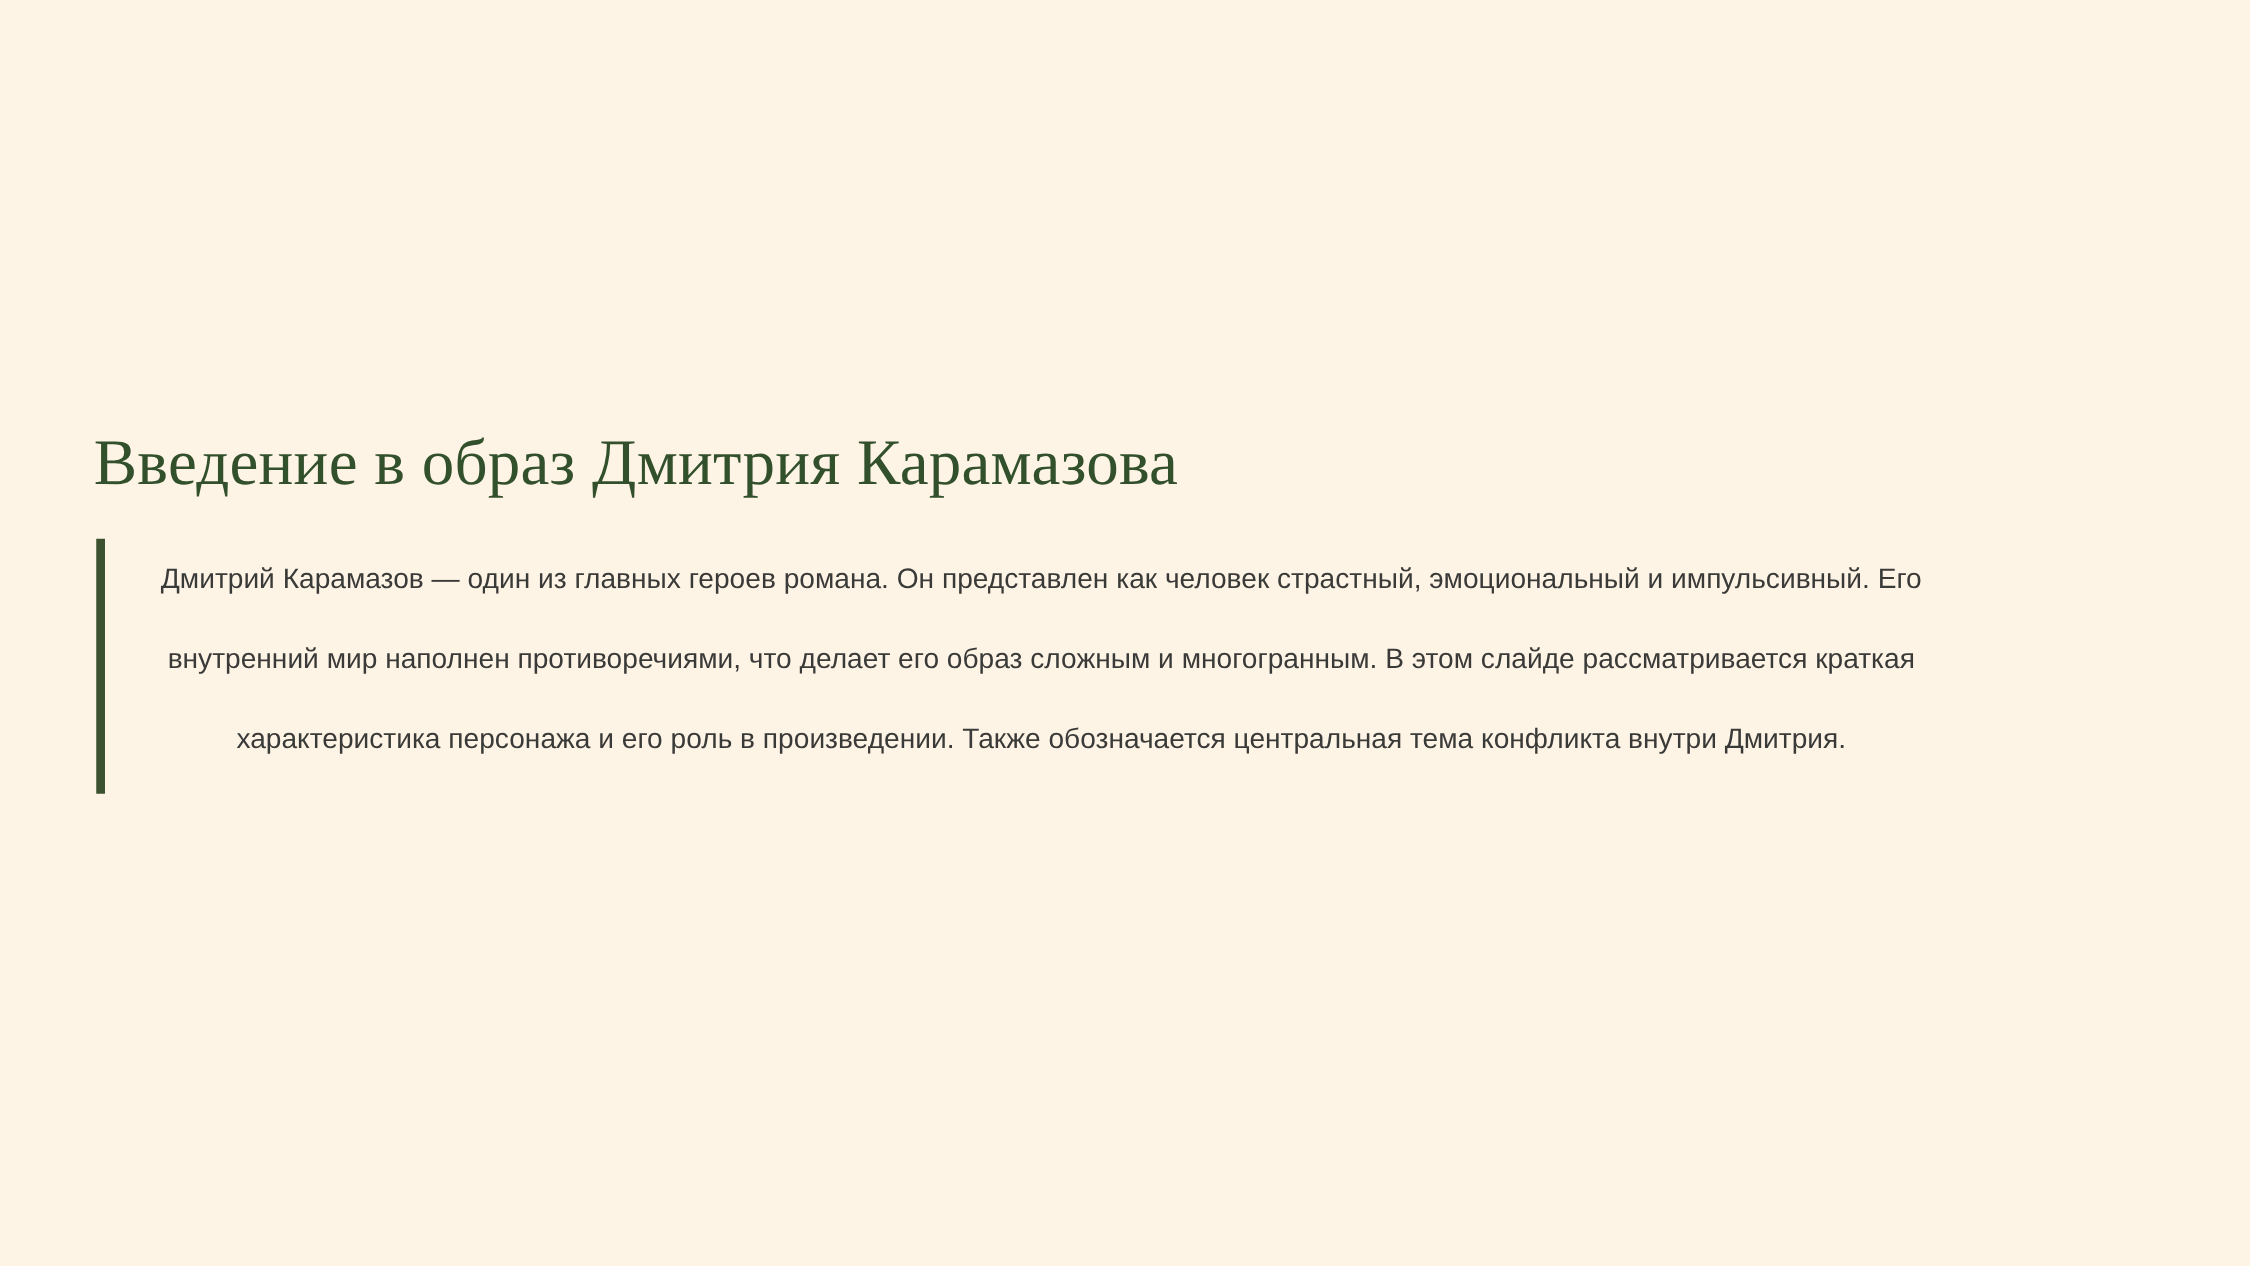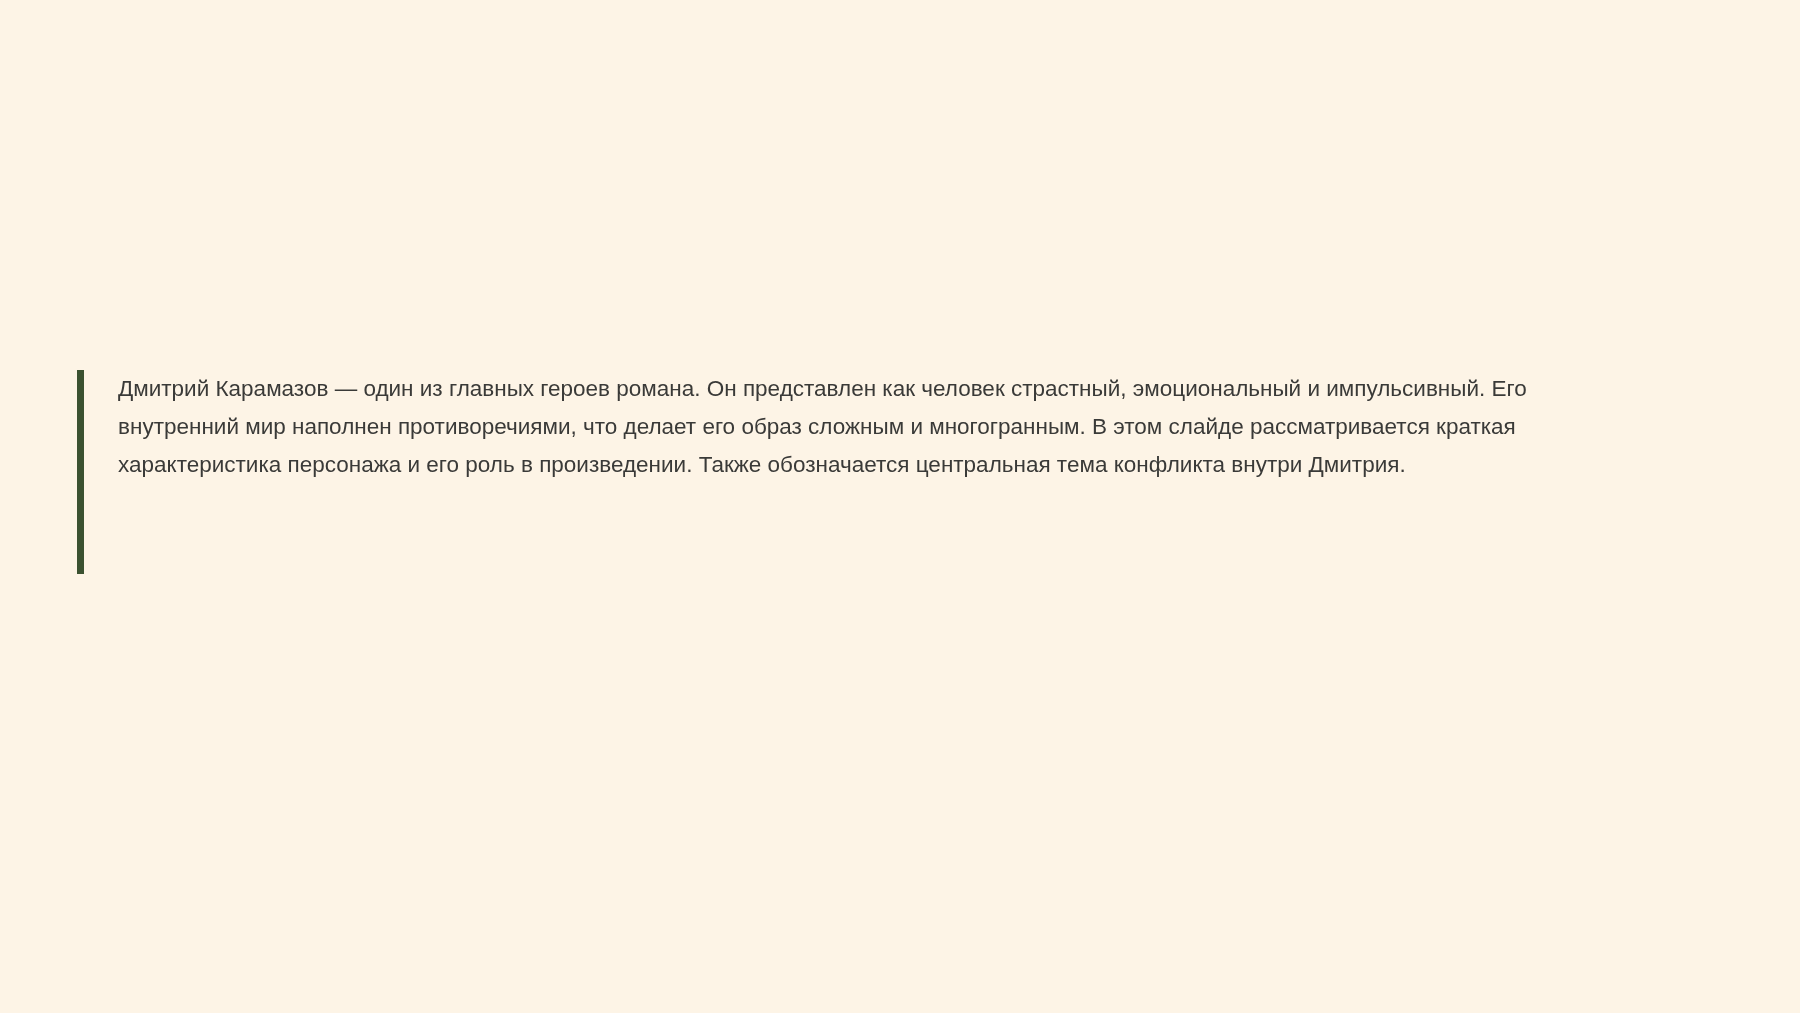--- a/index.html
+++ b/index.html
@@ -55,34 +55,35 @@
     top: 0;
     width: 7px;
     height: 204px;
     background: #3B5130;
   }
 
   .body-text {
     font-family: "Liberation Sans", "DejaVu Sans", sans-serif;
     font-size: 22.5px;
     font-weight: 400;
-    line-height: 38px;
+    line-height: 64px;
     color: #3A3A38;
     margin: 0;
     max-width: 1430px;
-    text-align: left;
+    text-align: center;
   }
 </style>
 </head>
 <body>
 
 <div class="slide">
 
   <div class="content-block">
 
+    <h1 class="slide-title">Введение в образ Дмитрия Карамазова</h1>
 
     <div class="body-wrap">
       <div class="accent-bar"></div>
       <p class="body-text">Дмитрий Карамазов — один из главных героев романа. Он представлен как человек страстный, эмоциональный и импульсивный. Его внутренний мир наполнен противоречиями, что делает его образ сложным и многогранным. В этом слайде рассматривается краткая характеристика персонажа и его роль в произведении. Также обозначается центральная тема конфликта внутри Дмитрия.</p>
     </div>
 
   </div>
 
 </div>
 

